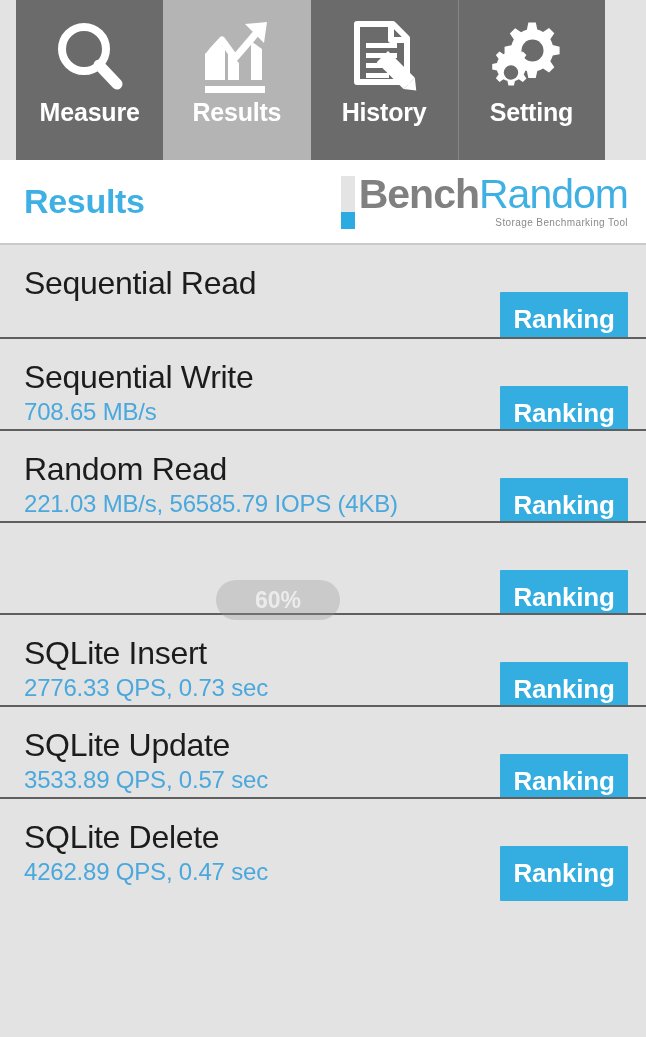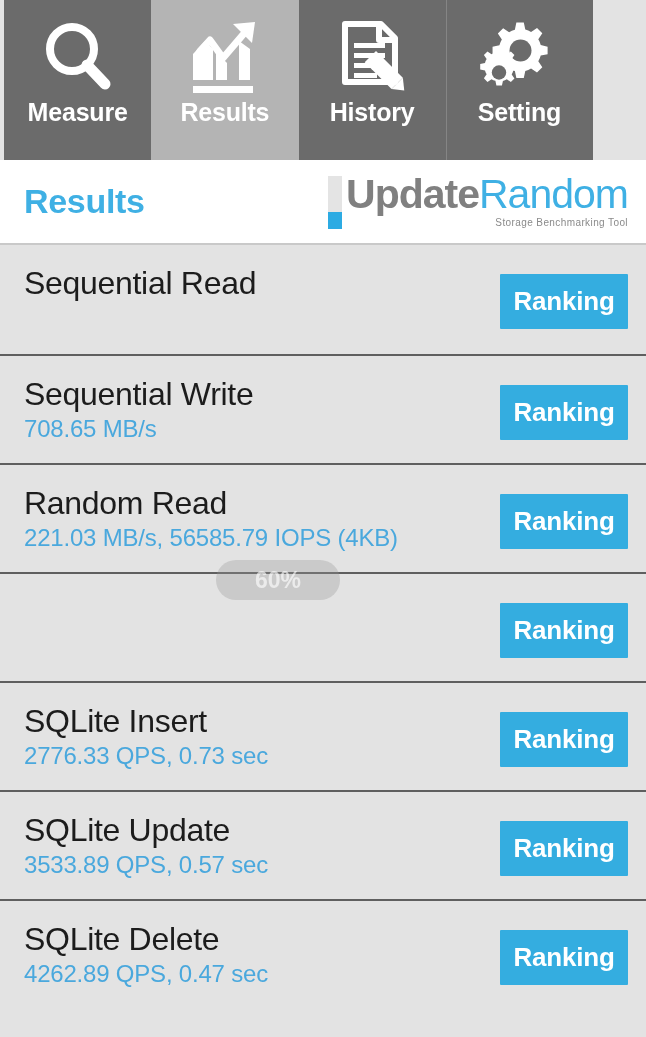--- a/index.html
+++ b/index.html
@@ -6,21 +6,21 @@
   body{
     width:646px;height:1037px;overflow:hidden;
     background:#e3e3e3;
     font-family:"Liberation Sans","DejaVu Sans",sans-serif;
     -webkit-font-smoothing:antialiased;
   }
   #app{position:relative;width:646px;height:1037px;}
 
   
   .tabbar{
-    position:absolute;left:4px;top:0;width:589px;height:160px;
+    position:absolute;left:16px;top:0;width:589px;height:160px;
     display:flex;background:#6b6b6b;
   }
   .tab{
     position:relative;flex:1 1 0;height:160px;
     display:flex;flex-direction:column;align-items:center;justify-content:flex-start;
     background:#6b6b6b;box-sizing:border-box;padding-top:14px;
   }
   .tab.selected{background:#b4b4b4;}
   .tab + .tab::before{
     content:"";position:absolute;left:0;top:0;width:1px;height:160px;
@@ -66,48 +66,48 @@
     font-size:10px;color:#8a8a8a;letter-spacing:0.4px;
     margin-top:1px;white-space:nowrap;
   }
 
   
   .list{
     position:absolute;left:0;top:245px;width:646px;height:792px;
     background:#e3e3e3;overflow:hidden;
   }
   .row{
-    position:relative;height:109px;box-sizing:border-box;
+    position:relative;height:92px;box-sizing:border-box;
     background:#e3e3e3;
   }
   .row + .row{border-top:2px solid #5f5f5f;}
   .row-texts{
     position:absolute;left:24px;top:20px;right:160px;
   }
   .row-title{
     color:#1c1c1c;font-size:32px;line-height:36px;font-weight:normal;
     letter-spacing:-0.3px;white-space:nowrap;
   }
   .row-value{
     color:#4aa8dd;font-size:24px;line-height:30px;font-weight:normal;
     letter-spacing:-0.2px;white-space:nowrap;margin-top:2px;
   }
   .rank-btn{
-    position:absolute;right:18px;top:29px;
+    position:absolute;right:18px;top:47px;
     width:128px;height:55px;border:0;border-radius:1px;
     background:#34ade0;color:#ffffff;
     font-family:"Liberation Sans","DejaVu Sans",sans-serif;
     font-size:26px;font-weight:bold;letter-spacing:-0.2px;
     display:flex;align-items:center;justify-content:center;
     cursor:pointer;padding:0;
   }
 
   
   .toast{
-    position:absolute;left:216px;top:560px;
+    position:absolute;left:216px;top:580px;
     min-width:84px;height:40px;padding:0 20px;
     border-radius:20px;background:rgba(150,150,150,0.32);
     display:flex;align-items:center;justify-content:center;
     color:rgba(255,255,255,0.62);font-size:23px;font-weight:bold;
     pointer-events:none;
   }
 </style>
 </head>
 <body>
 
@@ -176,21 +176,21 @@
       <span class="tab-label">Setting</span>
     </div>
 
   </div>
 
   <div class="header">
     <div class="page-title">Results</div>
     <div class="logo">
       <div class="logo-bar"></div>
       <div class="logo-text">
-        <div class="logo-main"><span class="logo-andro">Update</span><span class="logo-bench">Random</span></div>
+        <div class="logo-main"><span class="logo-andro">Bench</span><span class="logo-bench">Random</span></div>
         <div class="logo-sub">Storage Benchmarking Tool</div>
       </div>
     </div>
   </div>
 
   <div class="list">
 
     <div class="row">
       <div class="row-texts">
         <div class="row-title">Sequential Read</div>

